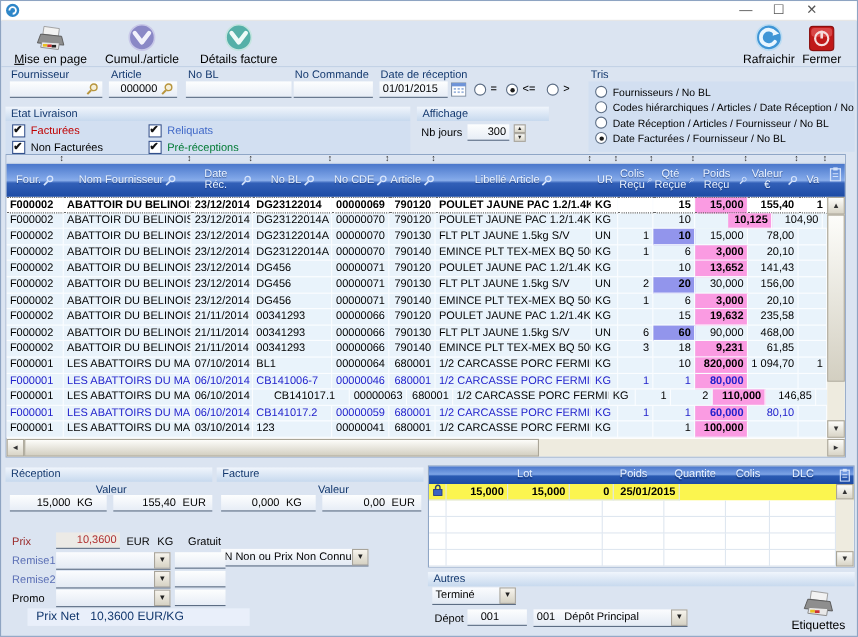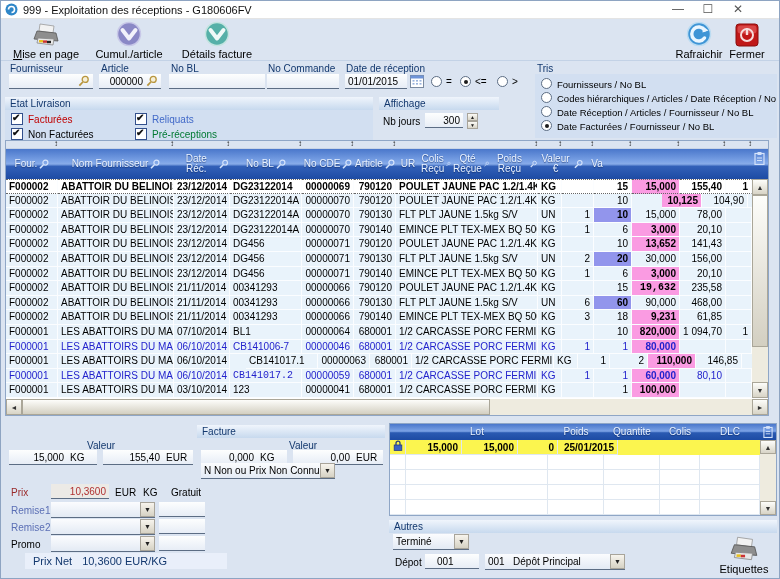--- a/index.html
+++ b/index.html
@@ -102,21 +102,20 @@
 </head>
 <body>
 
 <div class="win">
 
   <div class="titlebar">
     <svg width="13" height="13" viewBox="0 0 13 13">
       <circle cx="6.5" cy="6.5" r="6" fill="#2e86c8"></circle>
       <path d="M3.5 6.5 A3 3 0 1 1 6.5 9.5" fill="none" stroke="#fff" stroke-width="1.6"></path>
     </svg>
-    <span class="title">999 - Exploitation des réceptions - G180606FV</span>
     <div class="winbtns">
       <div class="winbtn">—</div>
       <div class="winbtn">☐</div>
       <div class="winbtn">✕</div>
     </div>
   </div>
 
   <div class="toolbar">
     <div class="tbtn" style="left:4px;width:82px">
       <svg width="30" height="24" viewBox="0 0 30 24">
@@ -293,20 +292,27 @@
             <line x1="4.4" y1="5.8" x2="1" y2="9.2" stroke="#d6e4fc" stroke-width="1.6"></line>
           </svg>
         </div>
         <div class="gh-cell" style="width: 42px;">
           <span>Article</span>
           <svg width="10" height="10" viewBox="0 0 10 10">
             <circle cx="6.4" cy="3.6" r="2.5" fill="none" stroke="#d6e4fc" stroke-width="1.2"></circle>
             <line x1="4.4" y1="5.8" x2="1" y2="9.2" stroke="#d6e4fc" stroke-width="1.6"></line>
           </svg>
         </div>
+        <div class="gh-cell" style="width: 142px;">
+          <span>Libellé Article</span>
+          <svg width="10" height="10" viewBox="0 0 10 10">
+            <circle cx="6.4" cy="3.6" r="2.5" fill="none" stroke="#d6e4fc" stroke-width="1.2"></circle>
+            <line x1="4.4" y1="5.8" x2="1" y2="9.2" stroke="#d6e4fc" stroke-width="1.6"></line>
+          </svg>
+        </div>
         <div class="gh-cell" style="width: 24px;">
           <span>UR</span>
         </div>
         <div class="gh-cell" style="width: 32px;">
           <span>Colis Reçu</span>
           <svg width="10" height="10" viewBox="0 0 10 10">
             <circle cx="6.4" cy="3.6" r="2.5" fill="none" stroke="#d6e4fc" stroke-width="1.2"></circle>
             <line x1="4.4" y1="5.8" x2="1" y2="9.2" stroke="#d6e4fc" stroke-width="1.6"></line>
           </svg>
         </div>
@@ -451,21 +457,21 @@
           <div class="gcell a-left" style="width: 52px;">F000002</div>
           <div class="gcell a-left" style="width: 116px;">ABATTOIR DU BELINOIS</div>
           <div class="gcell a-left" style="width: 56px;">21/11/2014</div>
           <div class="gcell a-left" style="width: 72px;">00341293</div>
           <div class="gcell a-right" style="width: 52px;">00000066</div>
           <div class="gcell a-right" style="width: 42px;">790120</div>
           <div class="gcell a-left" style="width: 142px;">POULET JAUNE PAC 1.2/1.4Kg</div>
           <div class="gcell a-left" style="width: 24px;">KG</div>
           <div class="gcell a-right" style="width: 32px;"></div>
           <div class="gcell a-right" style="width: 38px;">15</div>
-          <div class="gcell a-right hl-poids" style="width: 48px; font-family: Liberation Mono, monospace;">19,632</div>
+          <div class="gcell a-right hl-poids" style="width: 48px;">19,632</div>
           <div class="gcell a-right" style="width: 46px;">235,58</div>
           <div class="gcell a-right" style="width: 26px;"></div>
         </div>
         <div class="grow">
           <div class="gcell a-left" style="width: 52px;">F000002</div>
           <div class="gcell a-left" style="width: 116px;">ABATTOIR DU BELINOIS</div>
           <div class="gcell a-left" style="width: 56px;">21/11/2014</div>
           <div class="gcell a-left" style="width: 72px;">00341293</div>
           <div class="gcell a-right" style="width: 52px;">00000066</div>
           <div class="gcell a-right" style="width: 42px;">790130</div>
@@ -534,21 +540,21 @@
           <div class="gcell a-right" style="width: 32px;">1</div>
           <div class="gcell a-right" style="width: 38px;">2</div>
           <div class="gcell a-right hl-poids" style="width: 48px;">110,000</div>
           <div class="gcell a-right" style="width: 46px;">146,85</div>
           <div class="gcell a-right" style="width: 26px;"></div>
         </div>
         <div class="grow blue">
           <div class="gcell a-left" style="width: 52px;">F000001</div>
           <div class="gcell a-left" style="width: 116px;">LES ABATTOIRS DU MAINE</div>
           <div class="gcell a-left" style="width: 56px;">06/10/2014</div>
-          <div class="gcell a-left" style="width: 72px; font-family: Liberation Mono, monospace;">CB141017.2</div>
+          <div class="gcell a-left" style="width: 72px;">CB141017.2</div>
           <div class="gcell a-right" style="width: 52px;">00000059</div>
           <div class="gcell a-right" style="width: 42px;">680001</div>
           <div class="gcell a-left" style="width: 142px;">1/2 CARCASSE PORC FERMIER</div>
           <div class="gcell a-left" style="width: 24px;">KG</div>
           <div class="gcell a-right" style="width: 32px;">1</div>
           <div class="gcell a-right" style="width: 38px;">1</div>
           <div class="gcell a-right hl-poids" style="width: 48px;">60,000</div>
           <div class="gcell a-right" style="width: 46px;">80,10</div>
           <div class="gcell a-right" style="width: 26px;"></div>
         </div>
@@ -573,20 +579,21 @@
       <div class="sthumb" style="left:0;top:16px;width:16px;height:152px"></div>
       <div class="sarr" style="left:0;bottom:0">▼</div>
     </div>
     <div class="hscroll">
       <div class="sarr" style="left:0;top:0">◄</div>
       <div class="sthumb" style="left:16px;top:0;width:468px;height:16px"></div>
       <div class="sarr" style="right:0;top:0">►</div>
     </div>
   </div>
 
+  <div class="band" style="left:4px;top:424px;width:188px">Réception</div>
   <div class="band" style="left:196px;top:424px;width:188px">Facture</div>
   <span class="lab" style="left:86px;top:439px">Valeur</span>
   <span class="lab" style="left:288px;top:439px">Valeur</span>
   <div class="fld" style="left:8px;top:449px;width:88px">
     <span class="num">15,000</span>
     <span class="unit">KG</span>
   </div>
   <div class="fld" style="left:102px;top:449px;width:90px">
     <span class="num">155,40</span>
     <span class="unit">EUR</span>
@@ -600,21 +607,21 @@
     <span class="unit">EUR</span>
   </div>
 
   <span class="lab2" style="left:10px;top:486px;color:#9a2a2a">Prix</span>
   <div class="fld right" style="left:50px;top:483px;width:58px;background:#eceae6;color:#b03030">
     <span>10,3600</span>
   </div>
   <span class="lab2" style="left:114px;top:486px">EUR</span>
   <span class="lab2" style="left:142px;top:486px">KG</span>
   <span class="lab2" style="left:170px;top:486px">Gratuit</span>
-  <div class="dd" style="left:200px;top:462px;width:134px">
+  <div class="dd" style="left:200px;top:498px;width:134px">
     <span class="txt">N Non ou Prix Non Connu</span>
     <span class="arr">▼</span>
   </div>
   <span class="lab2" style="left:10px;top:504px;color:#5b6fb5">Remise1</span>
   <div class="dd" style="left:50px;top:501px;width:104px">
     <span class="txt"></span>
     <span class="arr">▼</span>
   </div>
   <div class="fld" style="left:158px;top:501px;width:46px"></div>
   <span class="lab2" style="left:10px;top:521px;color:#5b6fb5">Remise2</span>

